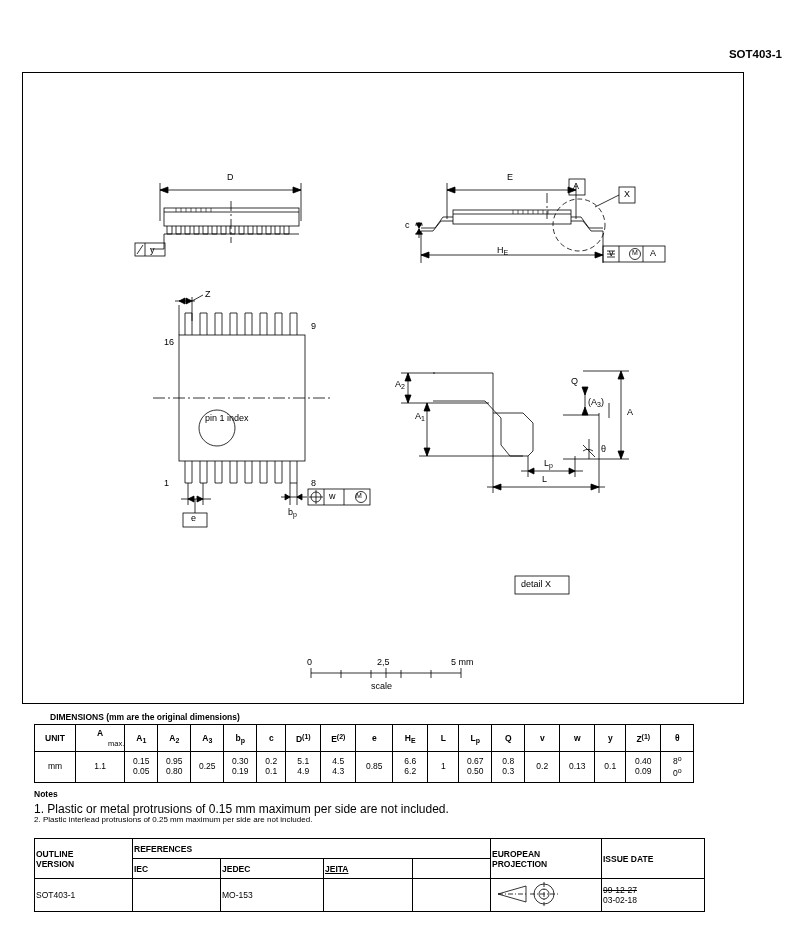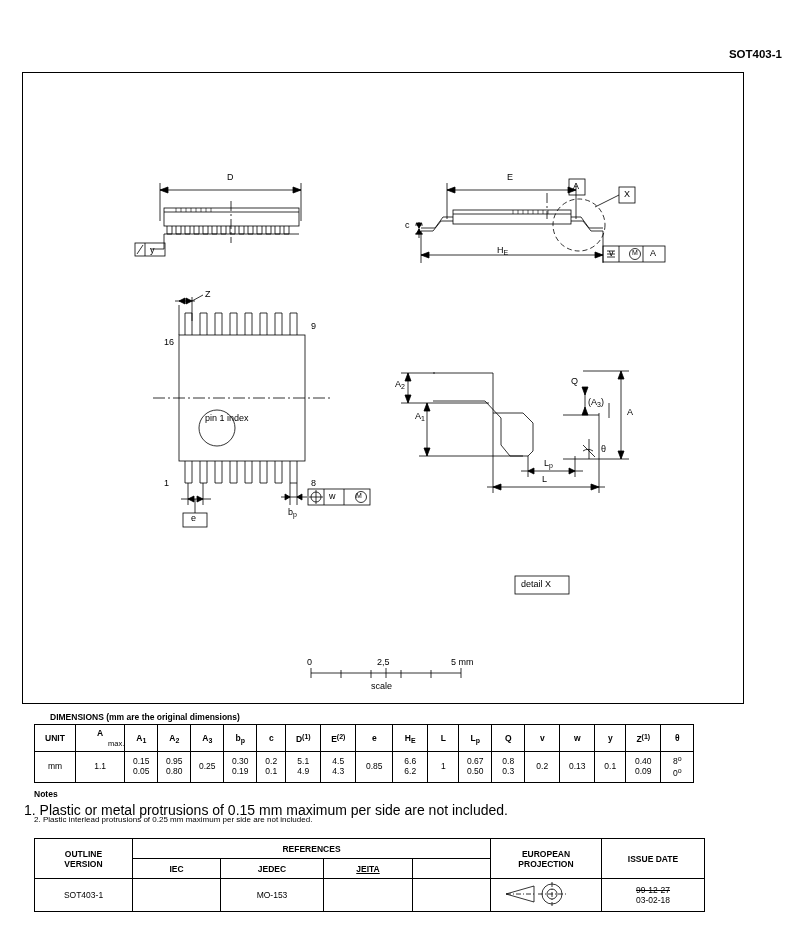--- a/index.html
+++ b/index.html
@@ -13,24 +13,24 @@
   .sup{font-size:7px;vertical-align:3px;}
   svg{position:absolute;left:0;top:0;overflow:visible;}
   
   .dimtitle{position:absolute;left:18px;top:712px;font-size:8.5px;font-weight:bold;padding-left:32px;}
   table{border-collapse:collapse;font-size:8.5px;}
   .dimtable{position:absolute;left:34px;top:724px;}
   .dimtable td,.dimtable th{border:1px solid #000;text-align:center;vertical-align:middle;padding:0;}
   .dimtable .hrow td{height:26px;font-weight:bold;font-size:8.5px;}
   .dimtable .vrow td{height:30px;font-size:8.5px;line-height:1.15;}
   .notes{position:absolute;left:34px;top:789px;font-size:8.5px;font-weight:bold;}
-  .note1{position:absolute;left:24px;top:802px;font-size:14px;}
+  .note1{position:absolute;left:34px;top:802px;font-size:12px;}
   .note2{position:absolute;left:34px;top:815px;font-size:8px;}
   .reftable{position:absolute;left:34px;top:838px;}
-  .reftable td{border:1px solid #000;text-align:center;vertical-align:middle;font-size:8.5px;}
+  .reftable td{border:1px solid #000;text-align:left;vertical-align:middle;font-size:8.5px;}
   .refhdr{font-weight:bold;}
   .strike{text-decoration:line-through;}
 </style>
 </head>
 <body>
 
 <div class="page">
 
   <div class="hdr">
     <span class="right">SOT403-1</span>

